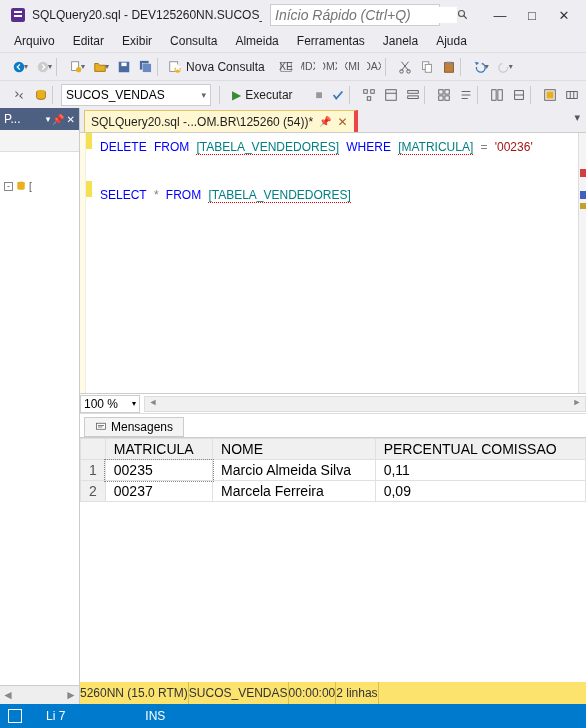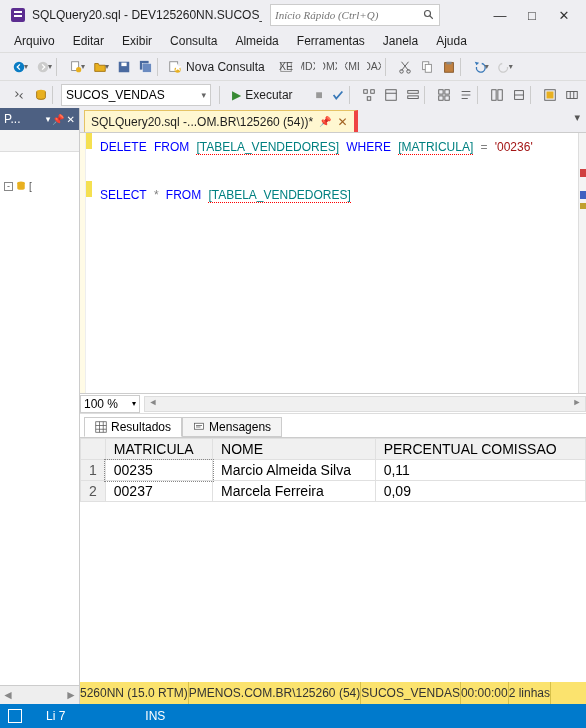--- a/index.html
+++ b/index.html
@@ -3,21 +3,21 @@
 <meta charset="utf-8">
 <style>
 * { margin: 0; padding: 0; box-sizing: border-box; font-family: "Segoe UI", Tahoma, sans-serif; font-size: 12px; }
 body { width: 586px; height: 728px; background: #fff; overflow: hidden; display: flex; flex-direction: column; }
 
 
 .titlebar { height: 30px; background: #eeeef2; display: flex; align-items: center; padding: 0 4px; }
 .titlebar .app-icon { width: 16px; height: 16px; margin: 0 6px; }
 .titlebar .title { flex: 0 0 auto; color: #1e1e1e; font-size: 12px; white-space: nowrap; overflow: hidden; max-width: 230px; }
 .titlebar .quicklaunch { margin-left: 8px; width: 170px; height: 22px; border: 1px solid #ccc; background: #fff; display: flex; align-items: center; padding: 0 4px; }
-.titlebar .quicklaunch input { border: none; outline: none; flex: 1; font-size: 11px; color: #999; font-style: italic; font-family: Liberation Serif, serif; }
+.titlebar .quicklaunch input { border: none; outline: none; flex: 1; font-size: 14px; color: #999; font-style: italic; }
 .titlebar .winbtns { margin-left: auto; display: flex; gap: 8px; padding-right: 6px; }
 .titlebar .winbtns span { width: 24px; text-align: center; color: #333; cursor: default; font-size: 13px; }
 
 
 .menubar { height: 22px; background: #eeeef2; display: flex; align-items: center; padding: 0 6px; gap: 2px; }
 .menubar span { padding: 2px 8px; color: #1e1e1e; cursor: default; }
 
 
 .toolbar { height: 28px; background: #eeeef2; display: flex; align-items: center; padding: 0 4px; border-top: 1px solid #ddd; }
 .tb-sep { width: 1px; height: 18px; background: #ccc; margin: 0 4px; }
@@ -412,32 +412,20 @@
           <span style="font-size:8px">▾</span>
         </div>
         <div class="hscroll">
             <span class="arrow-l">◄</span>
             <span class="arrow-r">►</span>
           </div>
       </div>
     </div>
 
     <div class="result-tabs">
-      <div class="rtab active">
-        <span>
-            <svg width="12" height="12" viewBox="0 0 16 16">
-              <rect x="1" y="1" width="14" height="14" fill="none" stroke="#555"></rect>
-              <line x1="1" y1="6" x2="15" y2="6" stroke="#555"></line>
-              <line x1="1" y1="11" x2="15" y2="11" stroke="#555"></line>
-              <line x1="6" y1="1" x2="6" y2="15" stroke="#555"></line>
-              <line x1="11" y1="1" x2="11" y2="15" stroke="#555"></line>
-            </svg>
-          </span>
-        <span>Resultados</span>
-      </div>
       <div class="rtab inactive">
         <span>
             <svg width="12" height="12" viewBox="0 0 16 16">
               <rect x="2" y="3" width="12" height="8" fill="#fff" stroke="#555"></rect>
               <line x1="4" y1="6" x2="12" y2="6" stroke="#555"></line>
               <line x1="4" y1="8" x2="10" y2="8" stroke="#555"></line>
             </svg>
           </span>
         <span>Mensagens</span>
       </div>
@@ -463,21 +451,20 @@
           <td>00237</td>
           <td>Marcela Ferreira</td>
           <td>0,09</td>
         </tr>
       </tbody>
         </table>
     </div>
 
     <div class="statusbar-y">
       <div class="cell">5260NN (15.0 RTM)</div>
-      <div class="cell">PMENOS.COM.BR\125260 (54)</div>
       <div class="cell">SUCOS_VENDAS</div>
       <div class="cell">00:00:00</div>
       <div class="cell">2 linhas</div>
     </div>
   </div>
 </div>
 
 <div class="statusbar-b">
   <span style="display:flex;align-items:center">
       <span class="sq"></span>

